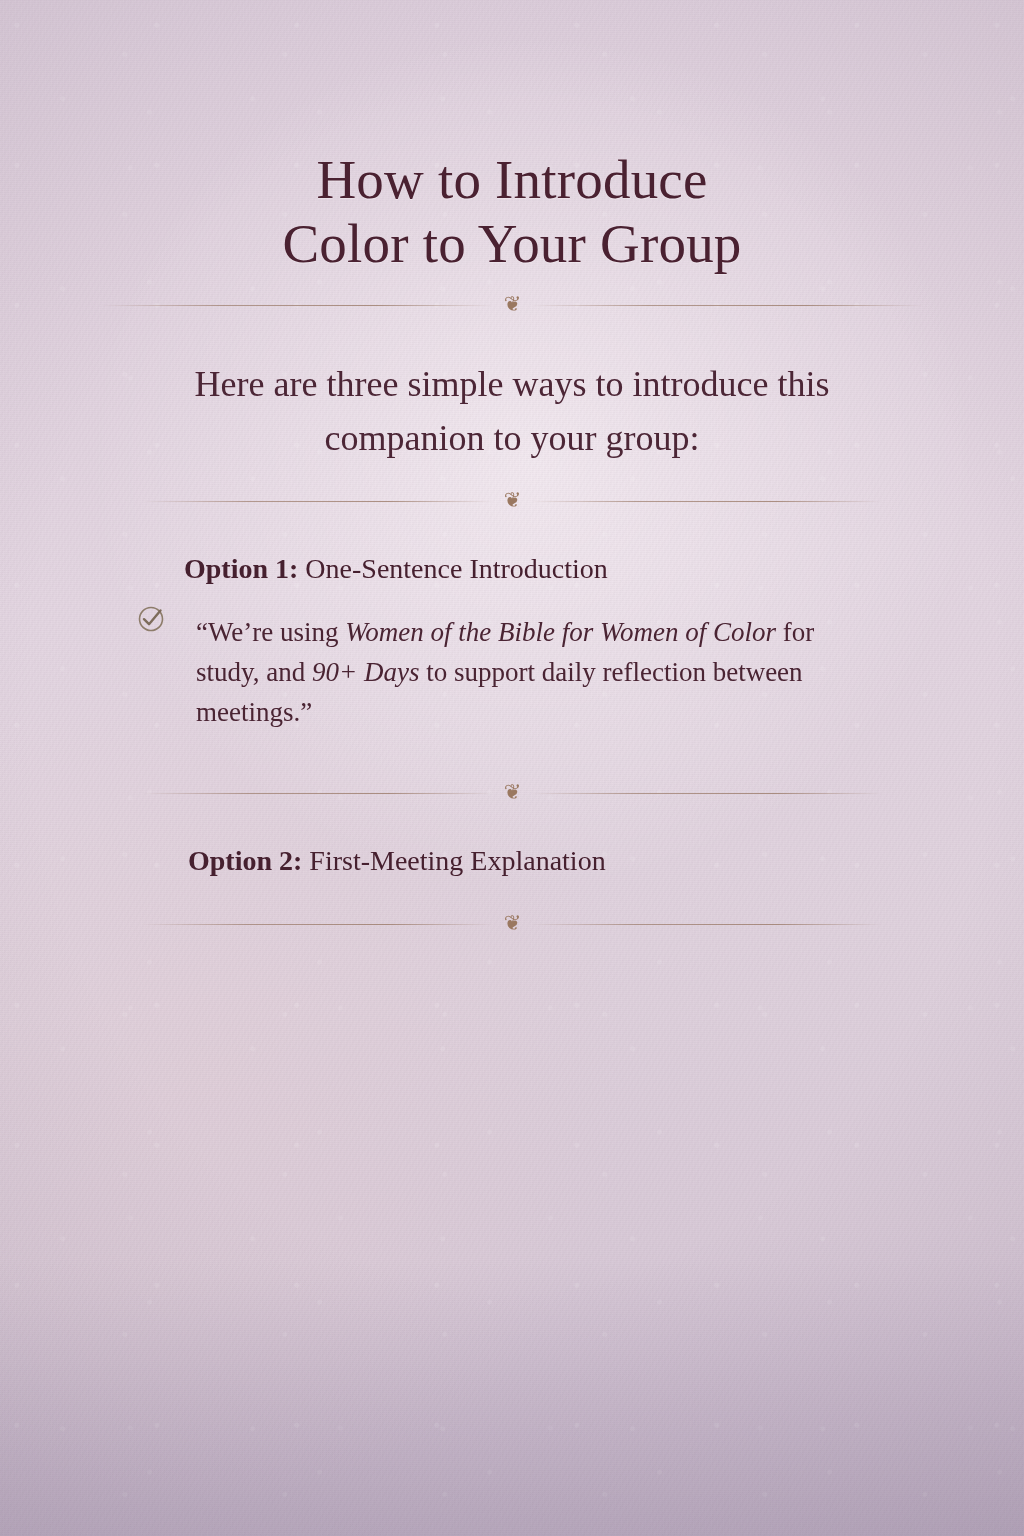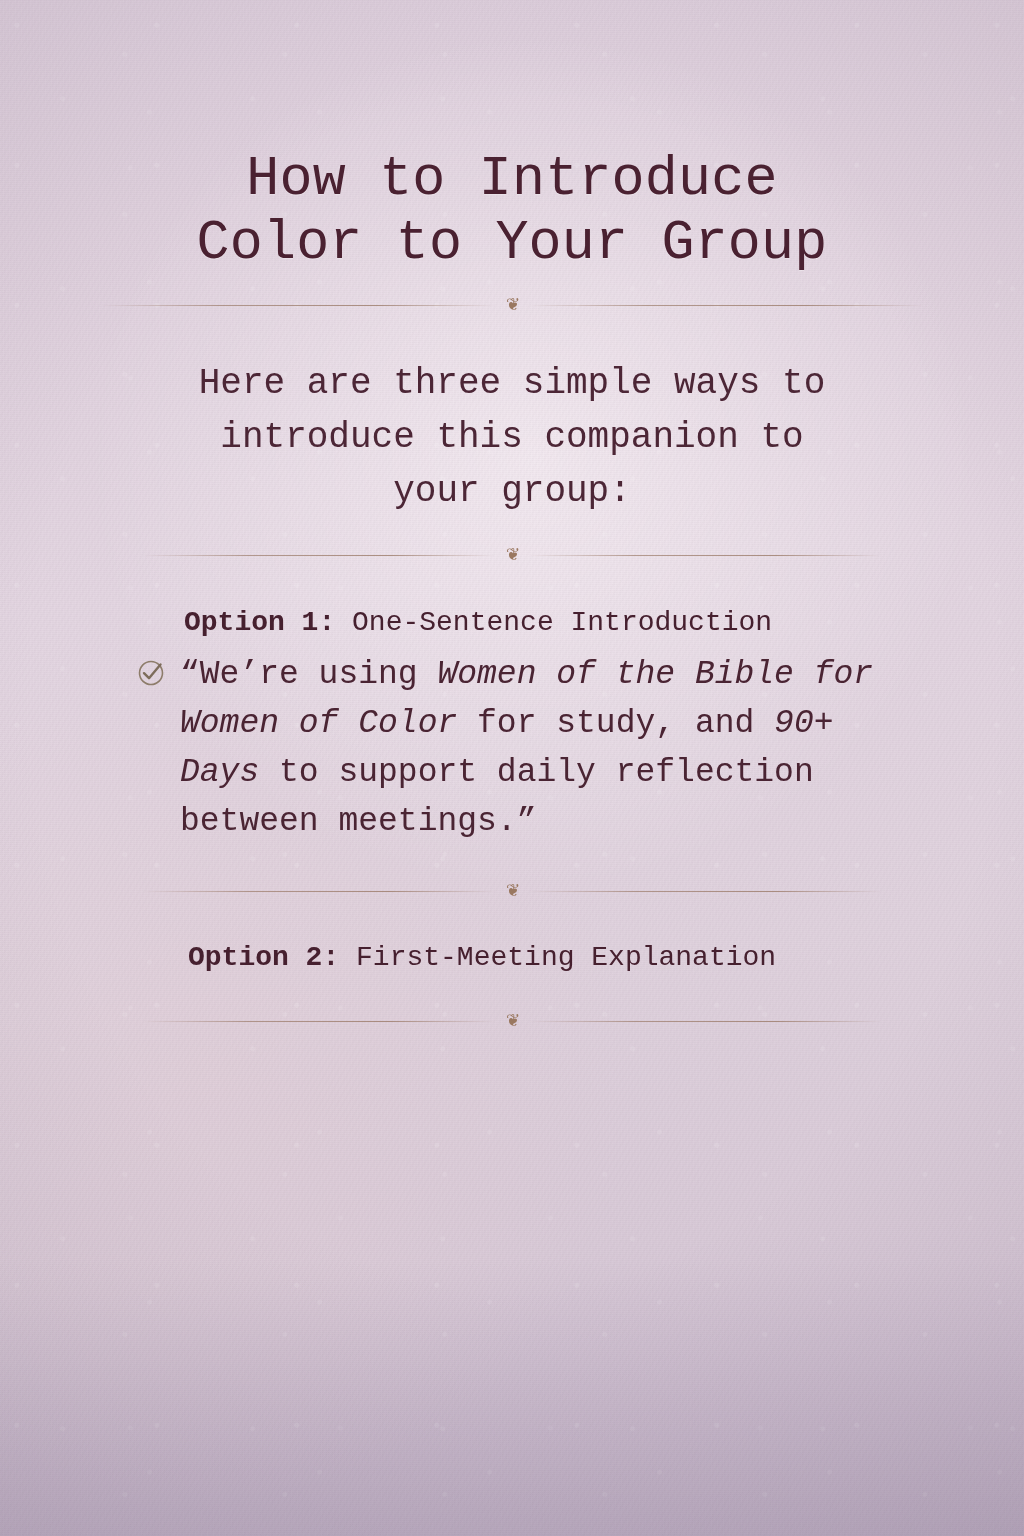--- a/index.html
+++ b/index.html
@@ -17,21 +17,20 @@
   .page {
     position: relative;
     width: 1024px;
     height: 1536px;
     box-sizing: border-box;
     background:
       radial-gradient(ellipse 70% 45% at 52% 30%, rgba(255,250,252,0.55) 0%, rgba(255,250,252,0.0) 62%),
       radial-gradient(ellipse 60% 40% at 20% 70%, rgba(226,206,214,0.45) 0%, rgba(226,206,214,0) 70%),
       linear-gradient(175deg, #ded0dd 0%, #e0d2de 14%, #e4d7e2 38%, #e0d3de 62%, #d9cbd8 80%, #cfc0d1 92%, #c8b9cc 100%);
     overflow: hidden;
-    font-family: Liberation Mono, monospace;
   }
 
   
   .grain {
     position: absolute;
     inset: 0;
     pointer-events: none;
     opacity: 0.45;
     background-image:
       repeating-linear-gradient(0deg, rgba(255,255,255,0.10) 0px, rgba(255,255,255,0.10) 1px, rgba(120,100,120,0.05) 1px, rgba(120,100,120,0.05) 2px),
@@ -138,23 +137,23 @@
   }
   .check {
     flex: 0 0 auto;
     width: 30px;
     height: 30px;
     margin-top: 7px;
     color: #8d7c6a;
   }
   .check svg { display: block; }
   .quote {
-    margin: 0;
+    margin: 16px;
     color: #4a2433;
-    font-size: 33px;
+    font-size: 27px;
     line-height: 1.48;
   }
   .quote em { font-style: italic; }
 
   .opt2 .option-head { margin-left: 92px; }
   .opt3 .option-head { margin-left: 92px; }
   .opt2 .quote-row { padding-left: 34px; }
   .opt3 .quote-row { padding-left: 34px; }
 </style>
 </head>

